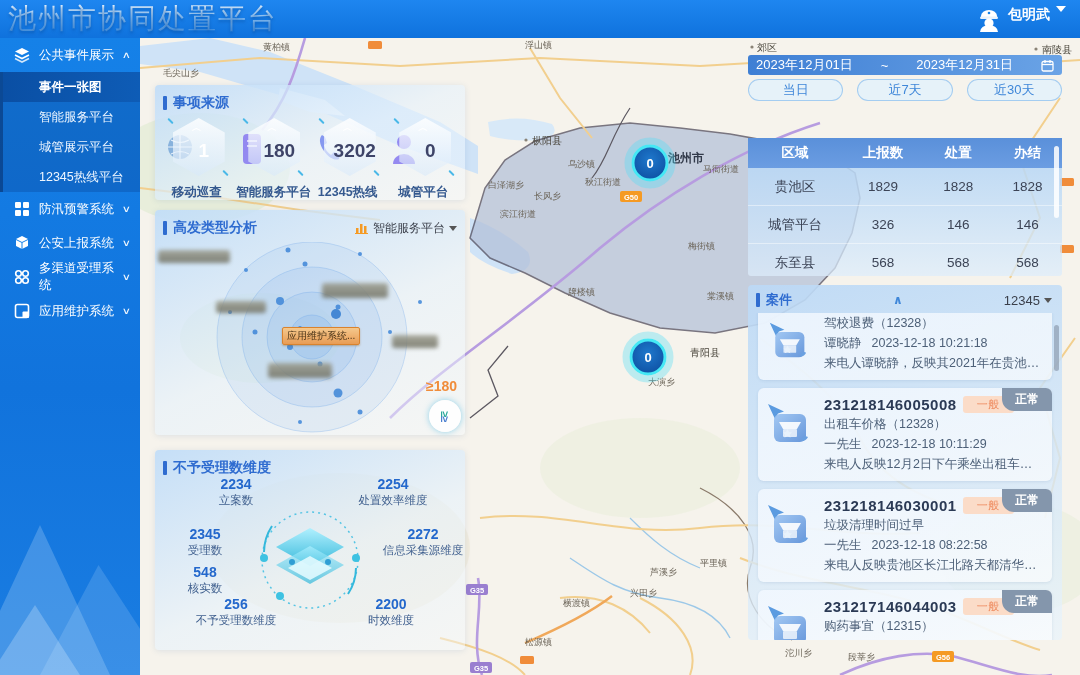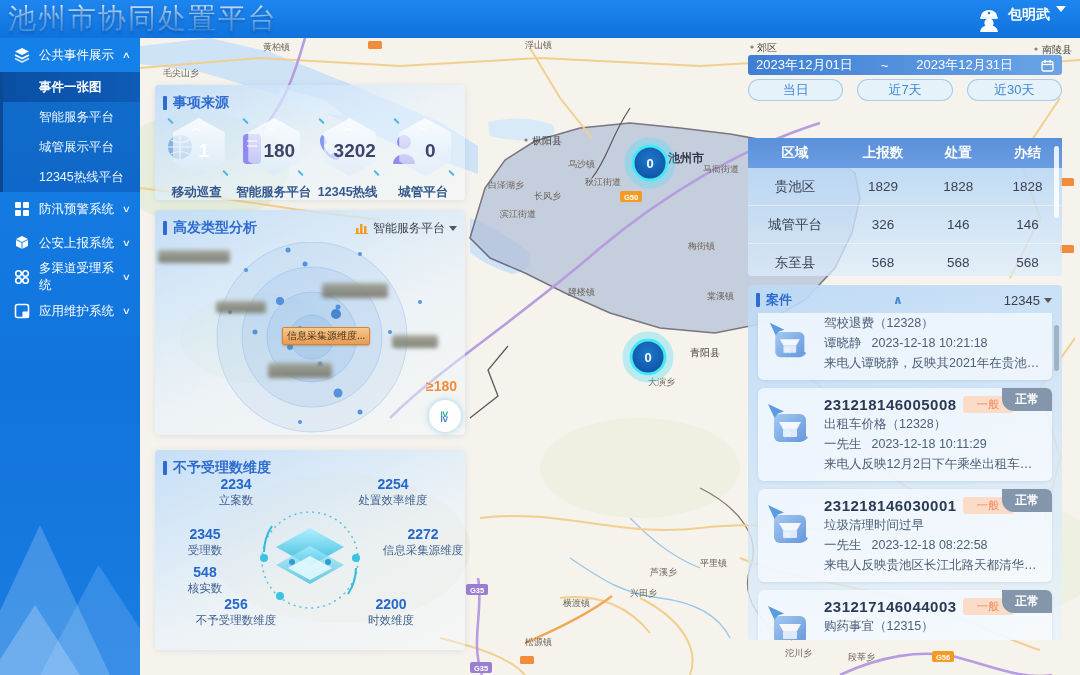--- a/index.html
+++ b/index.html
@@ -422,21 +422,21 @@
       <circle cx="265" cy="60" r="2"></circle>
         <circle cx="100" cy="90" r="2.5"></circle>
         <circle cx="75" cy="70" r="2"></circle>
     </g>
   </svg>
   <div class="blurpill" style="left:3px;top:40px;width:72px;height:13px"></div>
   <div class="blurpill" style="left:167px;top:73px;width:66px;height:15px"></div>
   <div class="blurpill" style="left:61px;top:91px;width:50px;height:12px"></div>
   <div class="blurpill" style="left:113px;top:153px;width:64px;height:15px"></div>
   <div class="blurpill" style="left:237px;top:125px;width:46px;height:13px"></div>
-  <div class="hl-label" style="left:127px;top:117px">信息采集源维度...</div>
+  <div class="hl-label" style="left:127px;top:117px">应用维护系统...</div>
   <div class="legend-max">≥180</div>
   <div class="legend-badge">
     <span class="g1">≥</span>
       <span class="g2">≥</span>
   </div>
 </section>
 
 <section class="panel" id="eff">
   <div class="panel-title">
       <span class="tbar"></span>

